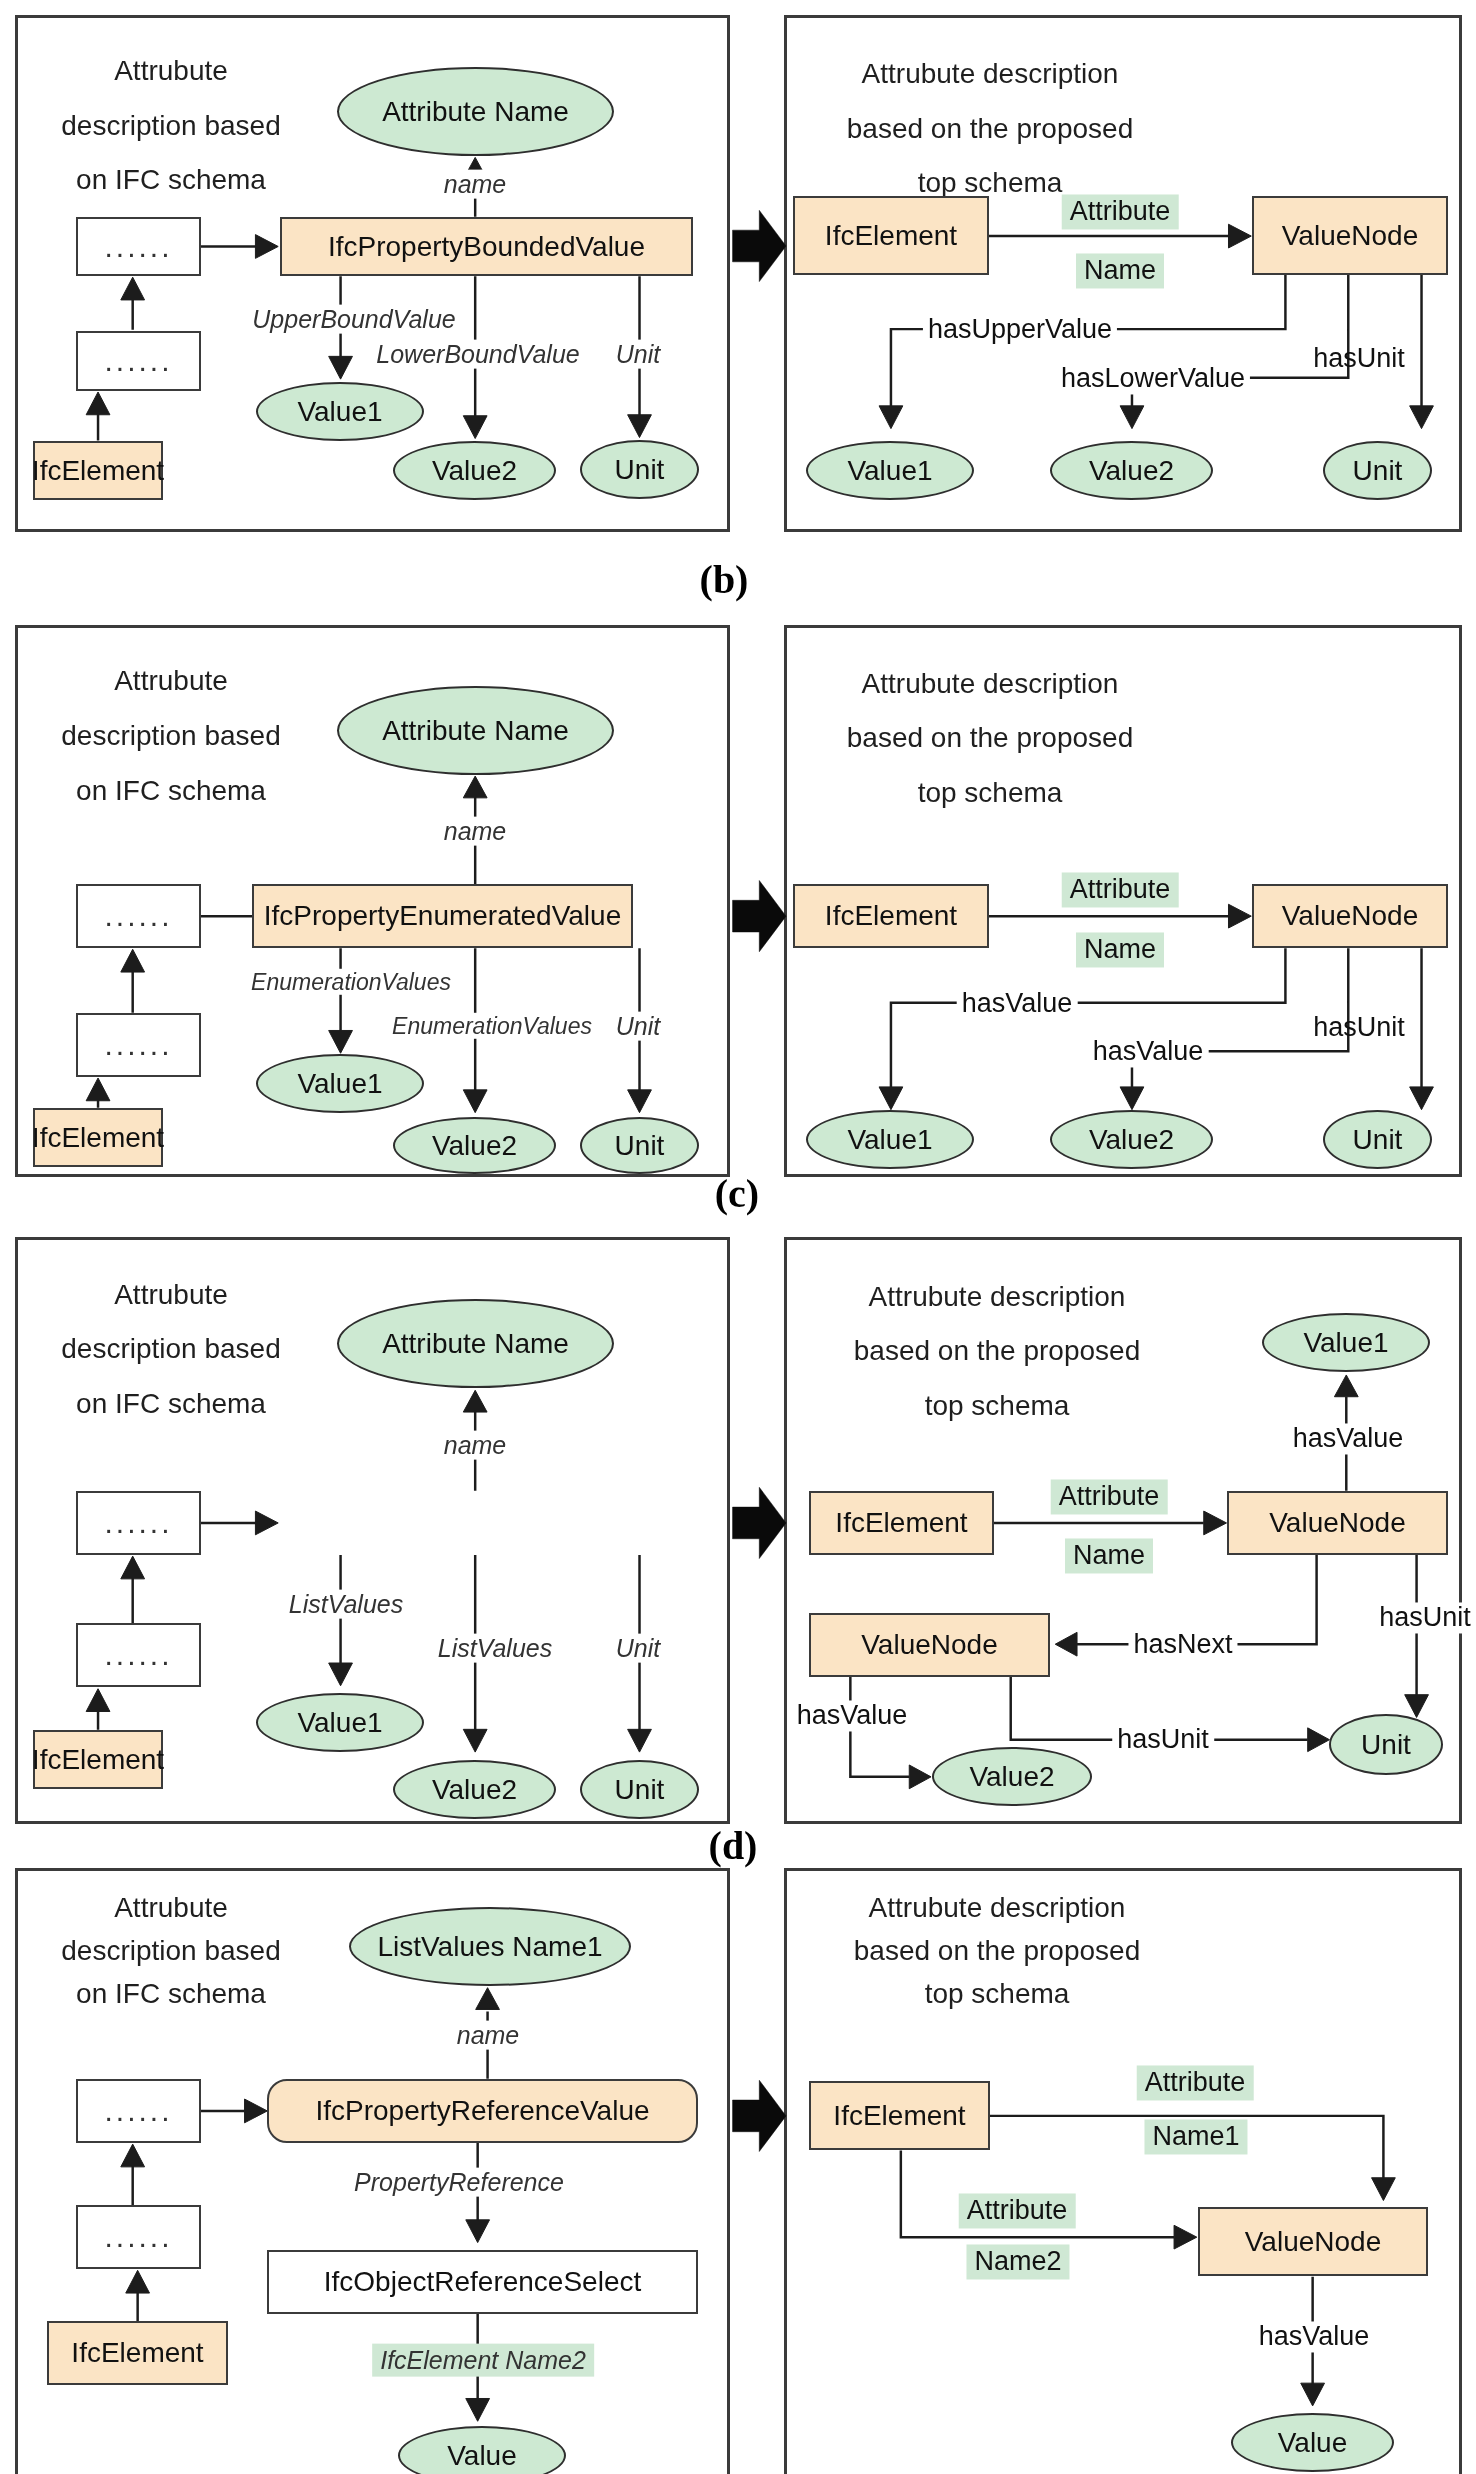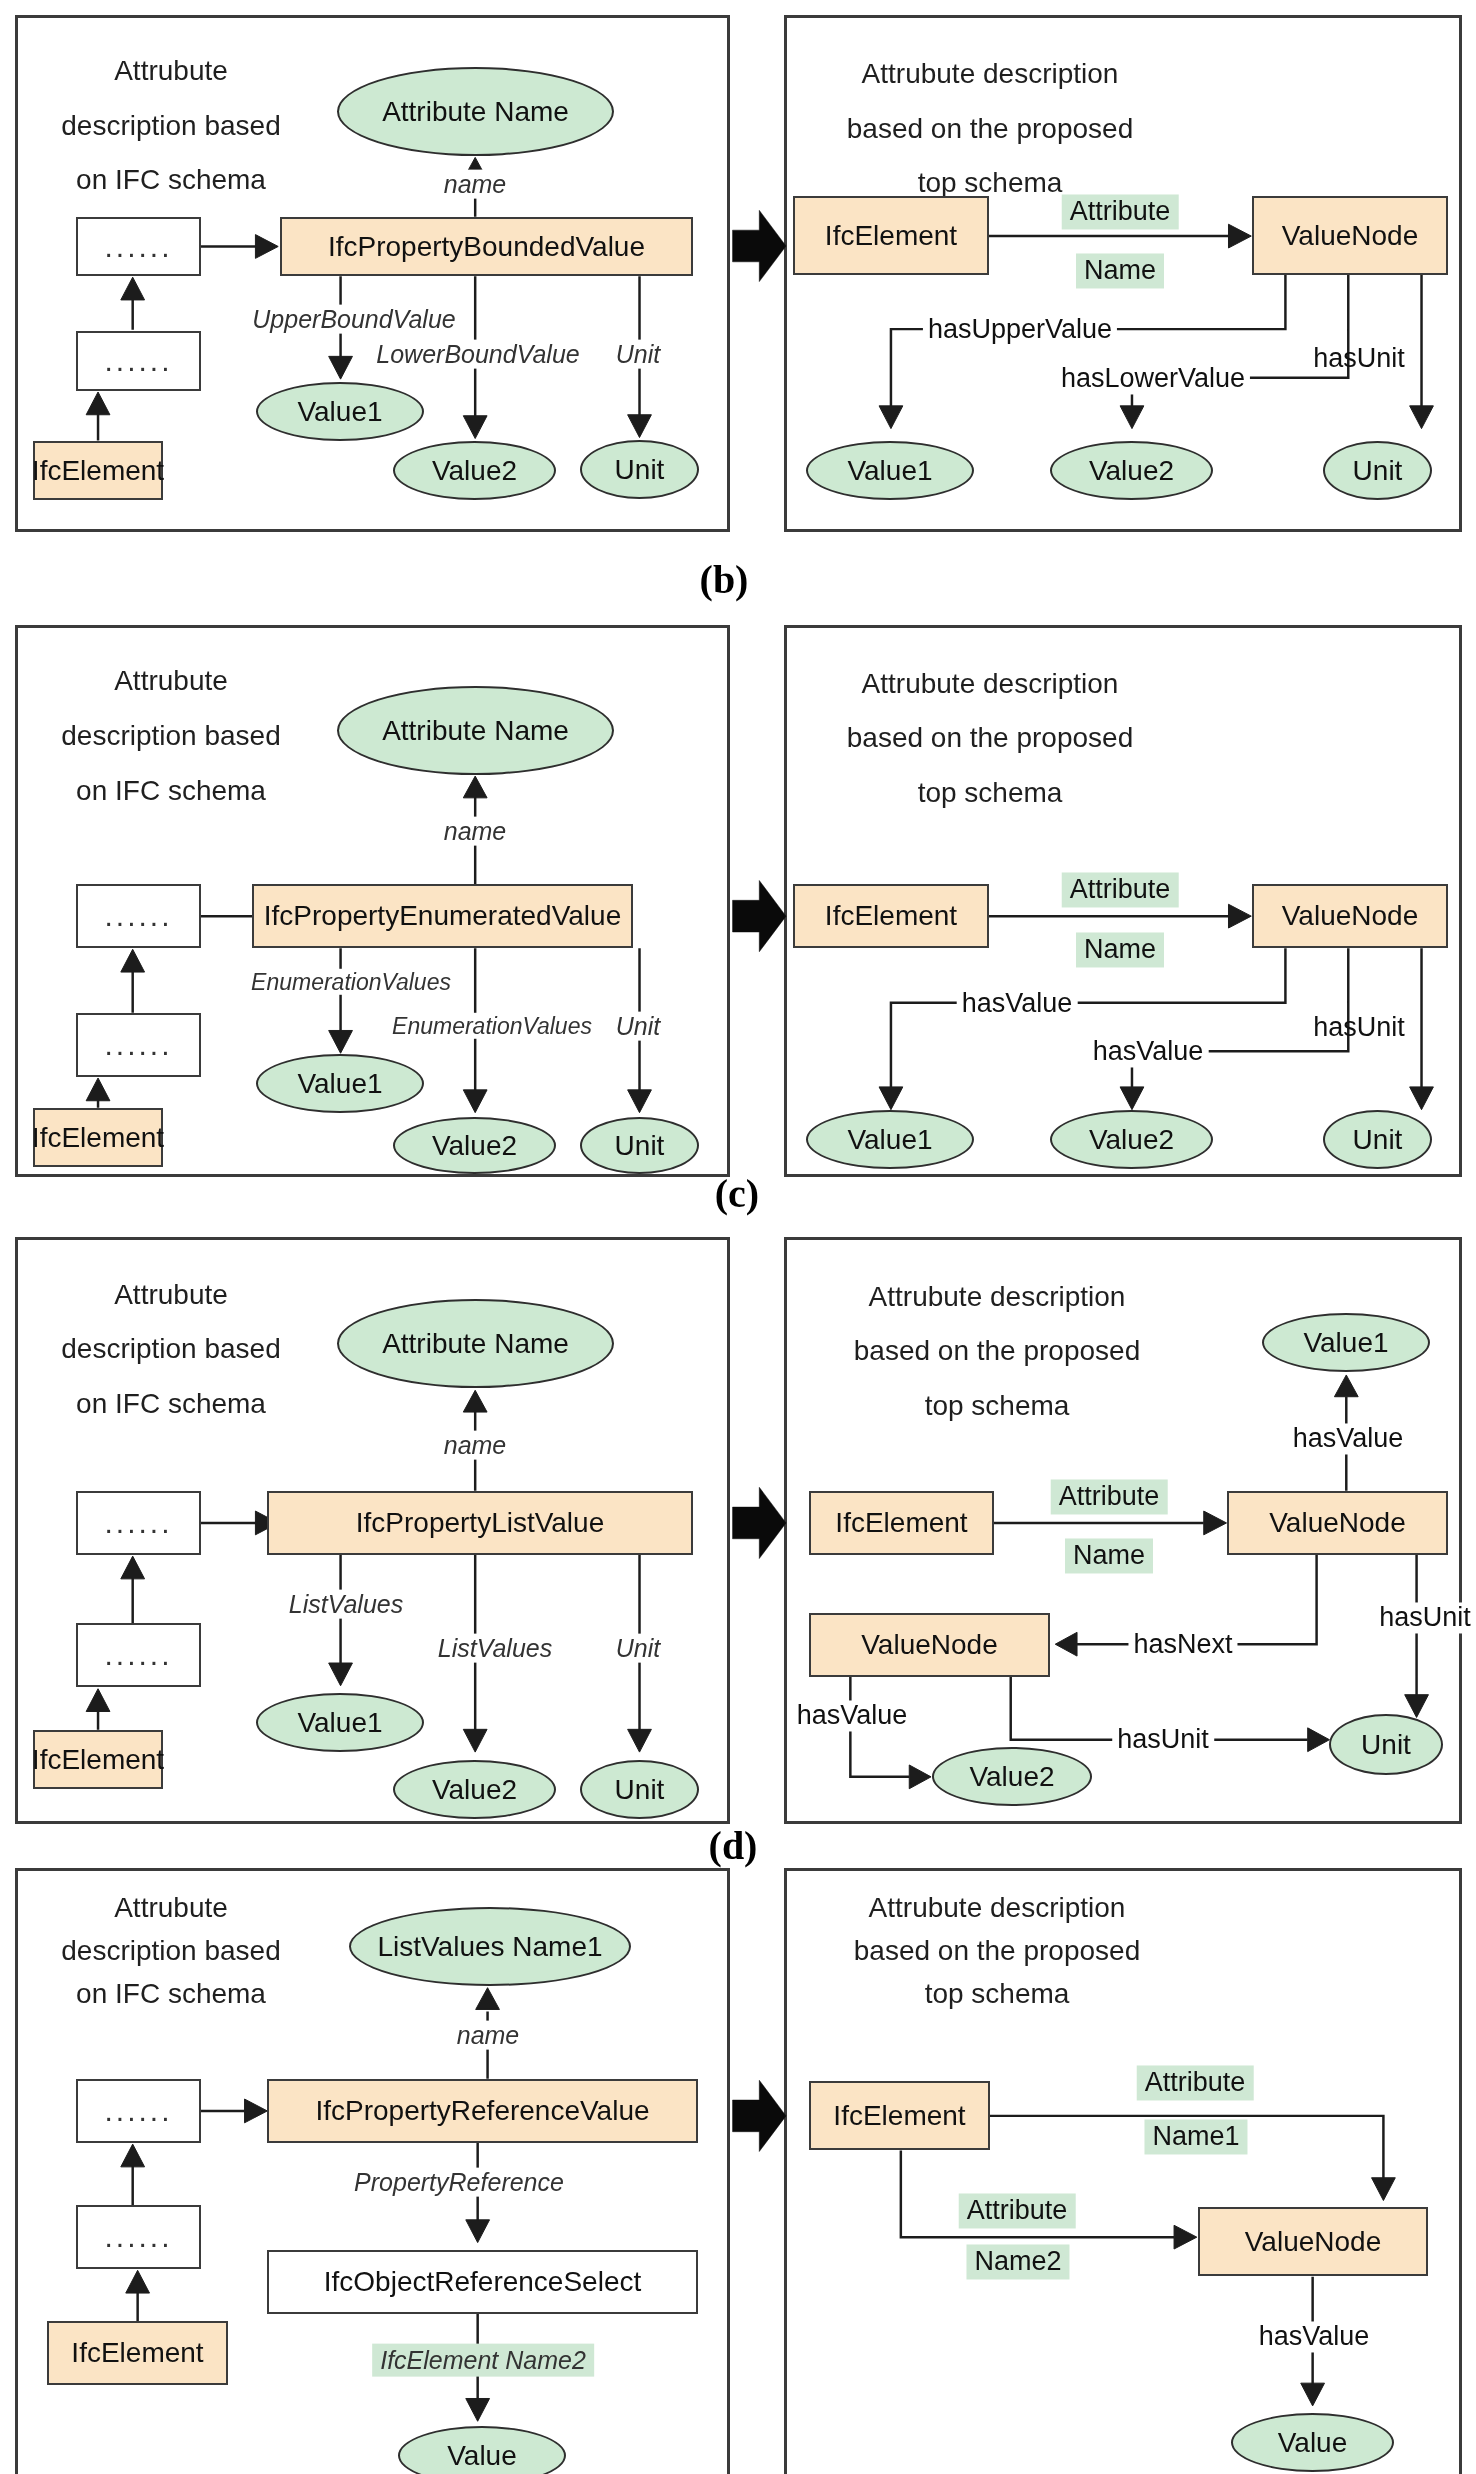--- a/index.html
+++ b/index.html
@@ -127,21 +127,20 @@
   <div class="ell" style="left:1050px;top:1110px;width:163px;height:59px;">Value2</div>
   <div class="ell" style="left:1323px;top:1110px;width:109px;height:59px;">Unit</div>
   <div class="rlbl" style="left:737px;top:1193px;">(c)</div>
 
   <div class="ttl" style="left:171px;top:1295px;">Attrubute</div>
   <div class="ttl" style="left:171px;top:1349px;">description based</div>
   <div class="ttl" style="left:171px;top:1404px;">on IFC schema</div>
   <div class="ell" style="left:337px;top:1299px;width:277px;height:89px;">Attribute Name</div>
   <div class="lbl ital onln" style="left:475px;top:1445px;">name</div>
   <div class="box white dots" style="left:76px;top:1491px;width:125px;height:64px;">......</div>
-  <div class="box peach" style="left:267px;top:1491px;width:426px;height:64px;">IfcPropertyListValue</div>
   <div class="box white dots" style="left:76px;top:1623px;width:125px;height:64px;">......</div>
   <div class="box peach" style="left:33px;top:1730px;width:130px;height:59px;">IfcElement</div>
   <div class="lbl ital onln" style="left:346px;top:1604px;">ListValues</div>
   <div class="lbl ital onln" style="left:495px;top:1648px;">ListValues</div>
   <div class="lbl ital onln" style="left:638px;top:1648px;">Unit</div>
   <div class="ell" style="left:256px;top:1693px;width:168px;height:59px;">Value1</div>
   <div class="ell" style="left:393px;top:1760px;width:163px;height:59px;">Value2</div>
   <div class="ell" style="left:580px;top:1760px;width:119px;height:59px;">Unit</div>
 
   <div class="ttl" style="left:997px;top:1297px;">Attrubute description</div>
@@ -161,21 +160,21 @@
   <div class="ell" style="left:932px;top:1747px;width:160px;height:59px;">Value2</div>
   <div class="ell" style="left:1329px;top:1714px;width:114px;height:61px;">Unit</div>
   <div class="rlbl" style="left:733px;top:1845px;">(d)</div>
 
   <div class="ttl" style="left:171px;top:1908px;">Attrubute</div>
   <div class="ttl" style="left:171px;top:1951px;">description based</div>
   <div class="ttl" style="left:171px;top:1994px;">on IFC schema</div>
   <div class="ell" style="left:349px;top:1907px;width:282px;height:79px;">ListValues Name1</div>
   <div class="lbl ital onln" style="left:488px;top:2035px;">name</div>
   <div class="box white dots" style="left:76px;top:2079px;width:125px;height:64px;">......</div>
-  <div class="box peach" style="left:267px;top:2079px;width:431px;height:64px;">IfcPropertyReferenceValue</div>
+  <div class="box peach" style="left:267px;top:2079px;width:431px;height:64px;border-radius:20px;">IfcPropertyReferenceValue</div>
   <div class="box white dots" style="left:76px;top:2205px;width:125px;height:64px;">......</div>
   <div class="box peach" style="left:47px;top:2321px;width:181px;height:64px;">IfcElement</div>
   <div class="lbl ital onln" style="left:459px;top:2182px;">PropertyReference</div>
   <div class="box white" style="left:267px;top:2250px;width:431px;height:64px;">IfcObjectReferenceSelect</div>
   <div class="lbl ital hl" style="left:483px;top:2360px;">IfcElement Name2</div>
   <div class="ell" style="left:398px;top:2426px;width:168px;height:59px;">Value</div>
 
   <div class="ttl" style="left:997px;top:1908px;">Attrubute description</div>
   <div class="ttl" style="left:997px;top:1951px;">based on the proposed</div>
   <div class="ttl" style="left:997px;top:1994px;">top schema</div>

